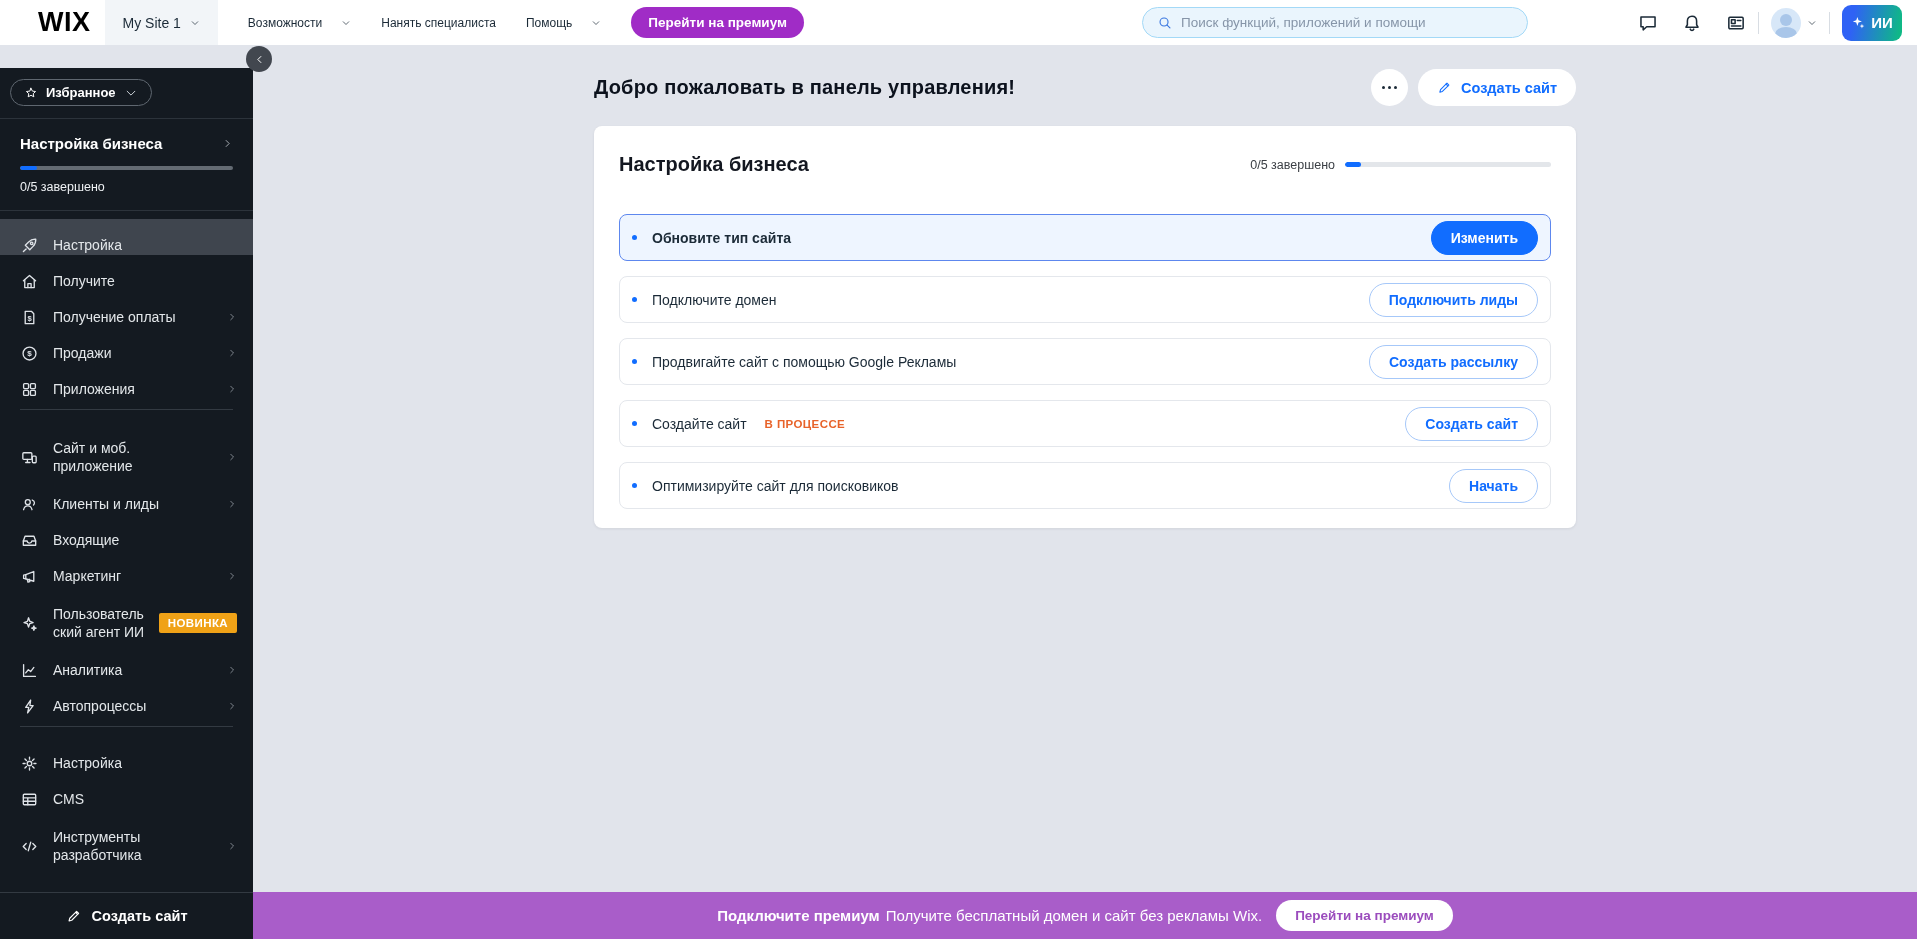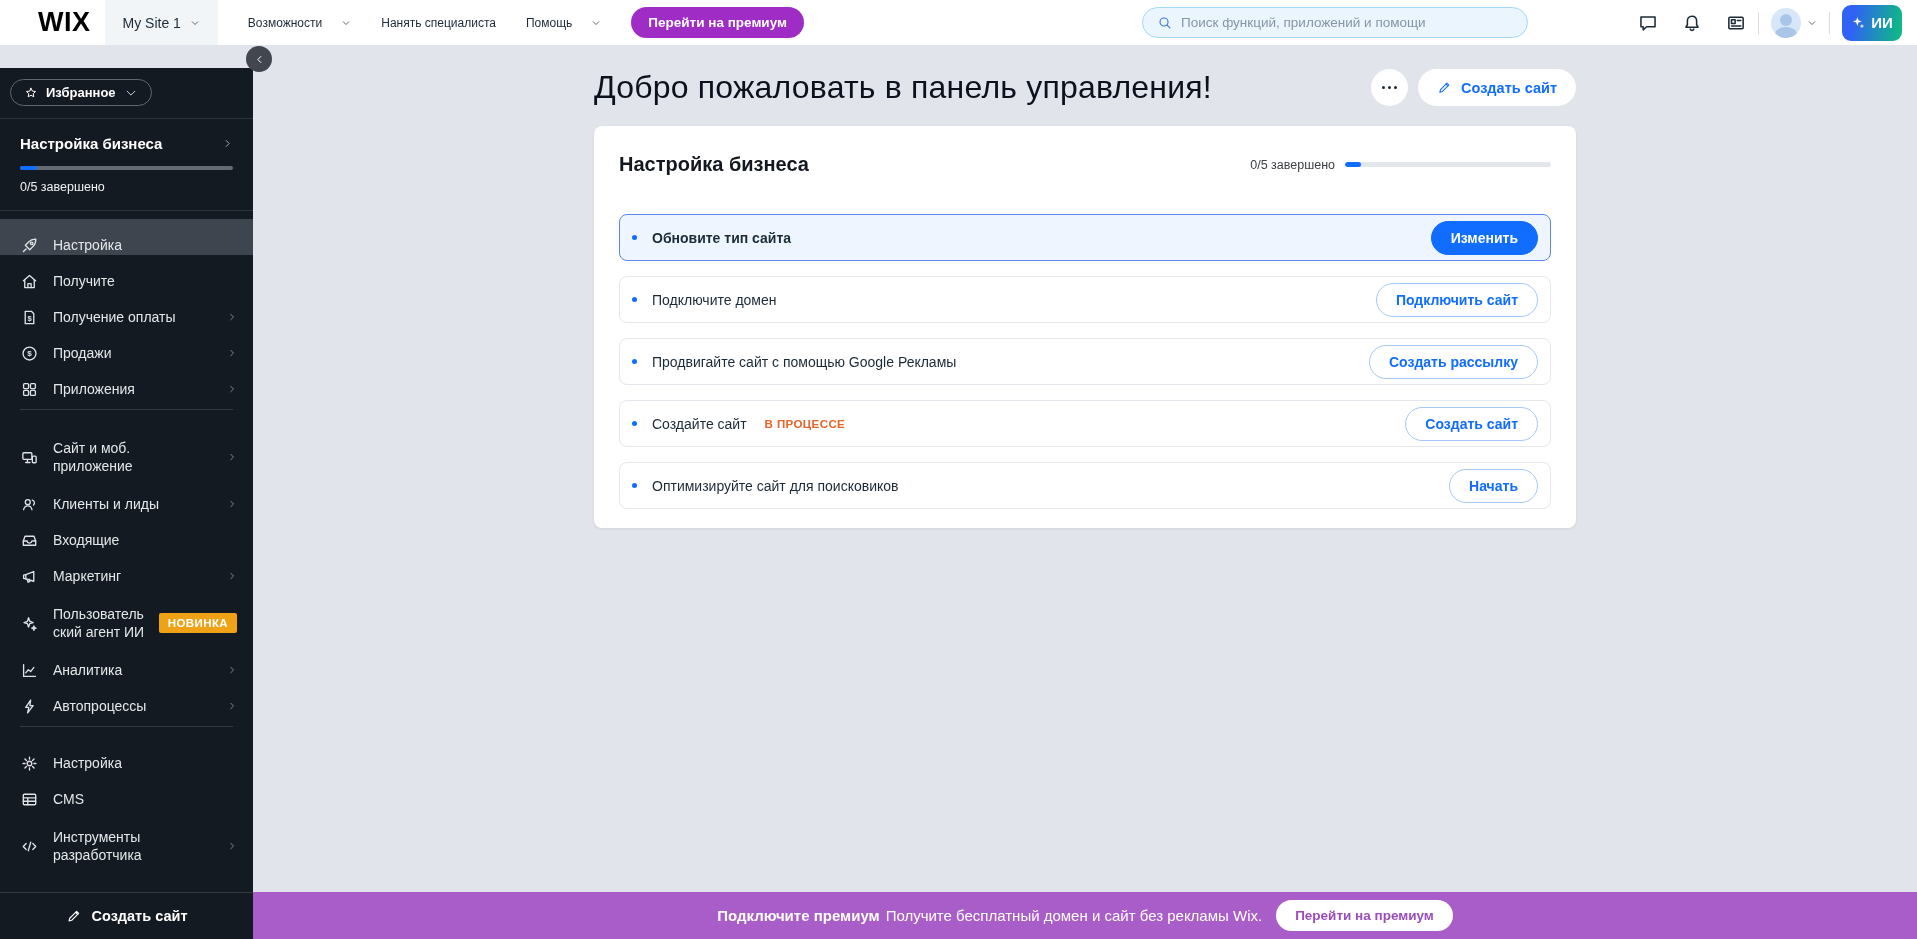--- a/index.html
+++ b/index.html
@@ -55,21 +55,21 @@
   .new-badge { margin-left:auto; background:#f0a217; color:#fff; font-size:11.5px; font-weight:700; letter-spacing:.4px; padding:4px 9px; border-radius:2px; }
   .sb-bottom { margin-top:auto; border-top:1px solid #333a42; height:47px; display:flex; align-items:center; justify-content:center; gap:10px; font-size:14.5px; font-weight:700; color:#fff; }
   .sb-bottom .ic { width:16px; height:16px; }
   .collapse-tab { position:absolute; left:246px; top:46px; width:26px; height:26px; border-radius:50%; background:#42474f; color:#fff; display:flex; align-items:center; justify-content:center; z-index:6; }
   .collapse-tab .ic { width:11px; height:11px; stroke-width:1.8; }
 
   
   .main { position:absolute; left:253px; top:45px; right:0; bottom:47px; background:#e1e4eb; overflow:hidden; }
   .content { width:982px; margin:0 auto; padding-top:24px; }
   .page-head { display:flex; align-items:center; justify-content:space-between; }
-  .page-title { font-size:32px; font-weight:400; color:#0c121d; letter-spacing:.2px; }
+  .page-title { font-size:20px; font-weight:700; color:#0c121d; letter-spacing:.2px; }
   .head-actions { display:flex; align-items:center; gap:10px; }
   .more-btn { width:37px; height:37px; border-radius:50%; background:#fff; border:none; display:flex; align-items:center; justify-content:center; gap:3px; }
   .more-btn i { width:3px; height:3px; border-radius:50%; background:#1b2a37; display:block; }
   .create-site-btn { height:37px; border:none; border-radius:19px; background:#fff; color:#116dff; font-size:14.5px; font-weight:700; display:flex; align-items:center; gap:9px; padding:0 19px; }
   .create-site-btn .ic { width:15px; height:15px; }
 
   .card { margin-top:20px; background:#fff; border-radius:8px; box-shadow:0 1px 3px rgba(20,26,33,.08); padding:27px 25px 19px; }
   .card-head { display:flex; align-items:center; justify-content:space-between; margin-bottom:38px; }
   .card-title { font-size:20px; font-weight:700; color:#131720; }
   .card-progress { display:flex; align-items:center; gap:10px; }
@@ -426,21 +426,21 @@
 
       <div class="task selected clickable">
         <span class="bullet"></span>
         <span class="task-label">Обновите тип сайта</span>
         <button class="task-btn primary clickable">Изменить</button>
       </div>
 
       <div class="task clickable">
         <span class="bullet"></span>
         <span class="task-label">Подключите домен</span>
-        <button class="task-btn secondary clickable">Подключить сайт</button>
+        <button class="task-btn secondary clickable">Подключить лиды</button>
       </div>
 
       <div class="task clickable">
         <span class="bullet"></span>
         <span class="task-label">Продвигайте сайт с помощью Google Рекламы</span>
         <button class="task-btn secondary clickable">Создать рассылку</button>
       </div>
 
       <div class="task clickable">
         <span class="bullet"></span>

